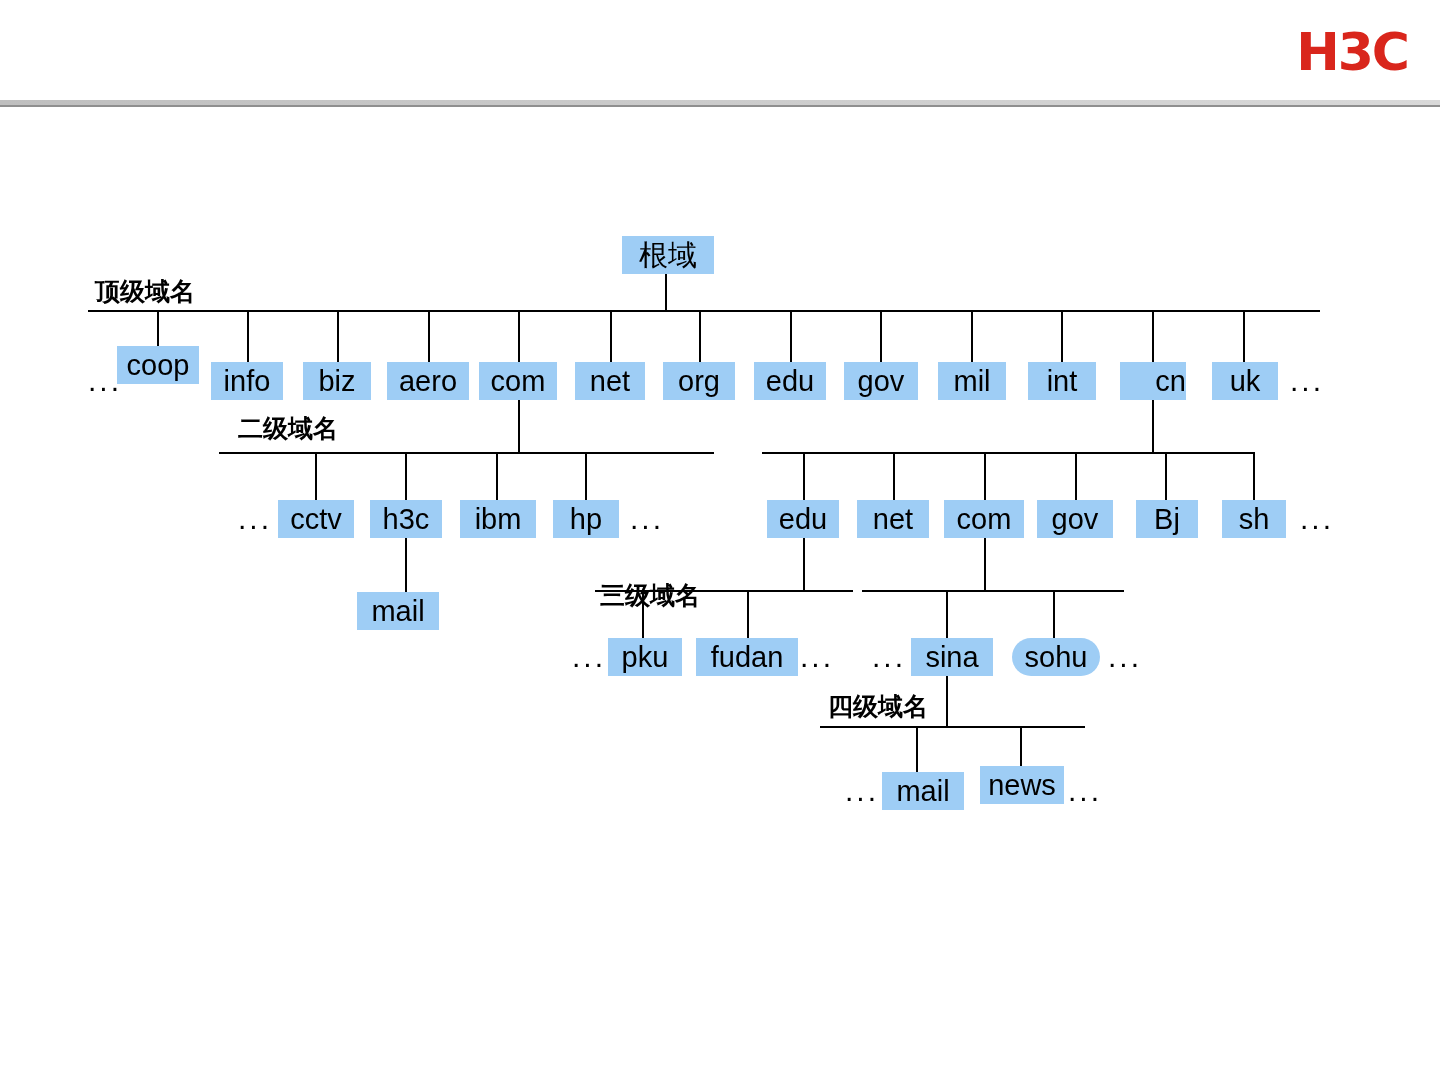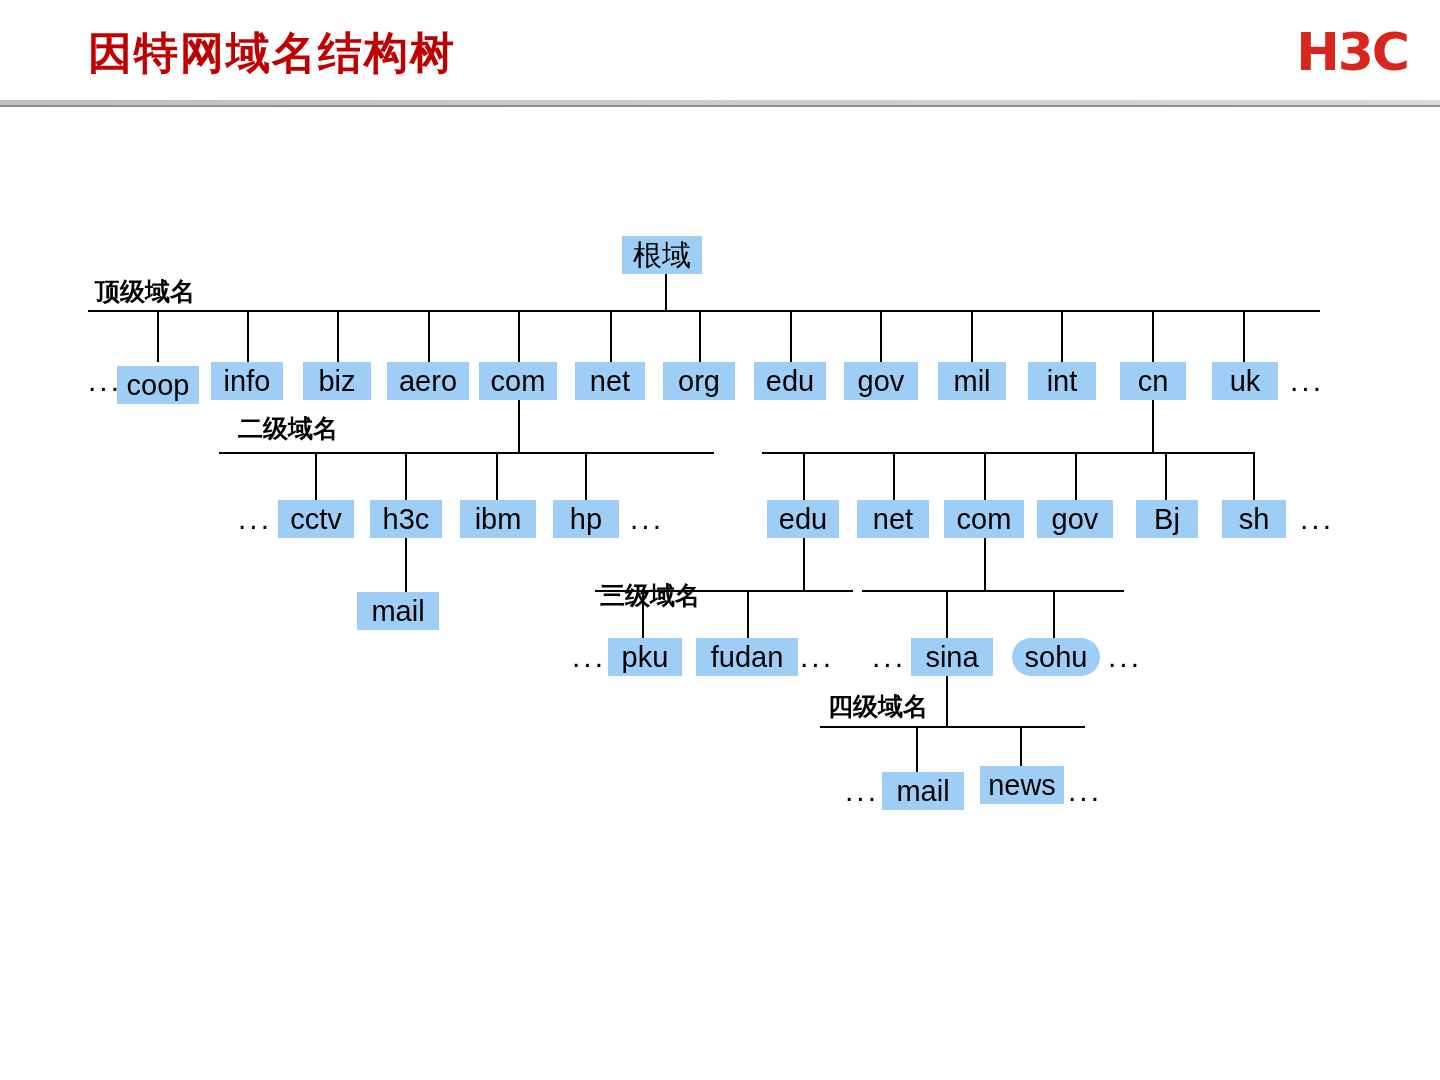--- a/index.html
+++ b/index.html
@@ -151,60 +151,59 @@
     background: #ffffff;
     border-radius: 50%;
     opacity: .85;
   }
 </style>
 </head>
 <body>
 
 <div class="slide">
 
-  <div class="slide-title">因特网域名结构树</div>
   <div class="brand-logo">H3C</div>
   <div class="header-rule"></div>
   <div class="header-rule2"></div>
 
   <div class="canvas">
 
-    <div class="node" style="left:622px; top:126px; width:80px;">根域</div>
+    <div class="node" style="left:622px; top:126px; width:92px;">根域</div>
     <div class="vline" style="left:665px; top:164px; height:36px;"></div>
 
     <div class="level-label" style="left:95px; top:165px;">顶级域名</div>
     <div class="hline" style="left:88px; top:200px; width:1232px;"></div>
 
     <div class="vline" style="left:157px; top:200px; height:52px;"></div>
     <div class="vline" style="left:247px; top:200px; height:52px;"></div>
     <div class="vline" style="left:337px; top:200px; height:52px;"></div>
     <div class="vline" style="left:428px; top:200px; height:52px;"></div>
     <div class="vline" style="left:518px; top:200px; height:52px;"></div>
     <div class="vline" style="left:610px; top:200px; height:52px;"></div>
     <div class="vline" style="left:699px; top:200px; height:52px;"></div>
     <div class="vline" style="left:790px; top:200px; height:52px;"></div>
     <div class="vline" style="left:880px; top:200px; height:52px;"></div>
     <div class="vline" style="left:971px; top:200px; height:52px;"></div>
     <div class="vline" style="left:1061px; top:200px; height:52px;"></div>
     <div class="vline" style="left:1152px; top:200px; height:52px;"></div>
     <div class="vline" style="left:1243px; top:200px; height:52px;"></div>
 
     <div class="dots" style="left:88px; top:252px;">...</div>
-    <div class="node" style="left:117px; top:256px; width:82px;">coop</div>
+    <div class="node" style="left:117px; top:236px; width:82px;">coop</div>
     <div class="node" style="left:211px; top:252px; width:72px;">info</div>
     <div class="node" style="left:303px; top:252px; width:68px;">biz</div>
     <div class="node" style="left:387px; top:252px; width:82px;">aero</div>
     <div class="node" style="left:479px; top:252px; width:78px;">com</div>
     <div class="node" style="left:575px; top:252px; width:70px;">net</div>
     <div class="node" style="left:663px; top:252px; width:72px;">org</div>
     <div class="node" style="left:754px; top:252px; width:72px;">edu</div>
     <div class="node" style="left:844px; top:252px; width:74px;">gov</div>
     <div class="node" style="left:938px; top:252px; width:68px;">mil</div>
     <div class="node" style="left:1028px; top:252px; width:68px;">int</div>
-    <div class="node" style="left:1120px; top:252px; width:66px;">cn</div>
+    <div class="node" style="left:1120px; top:252px; width:66px;text-align:right;">cn</div>
     <div class="node" style="left:1212px; top:252px; width:66px;">uk</div>
     <div class="dots" style="left:1290px; top:252px;">...</div>
 
     <div class="vline" style="left:518px; top:290px; height:52px;"></div>
     <div class="level-label" style="left:238px; top:302px;">二级域名</div>
     <div class="hline" style="left:219px; top:342px; width:495px;"></div>
 
     <div class="vline" style="left:315px; top:342px; height:48px;"></div>
     <div class="vline" style="left:405px; top:342px; height:48px;"></div>
     <div class="vline" style="left:496px; top:342px; height:48px;"></div>

